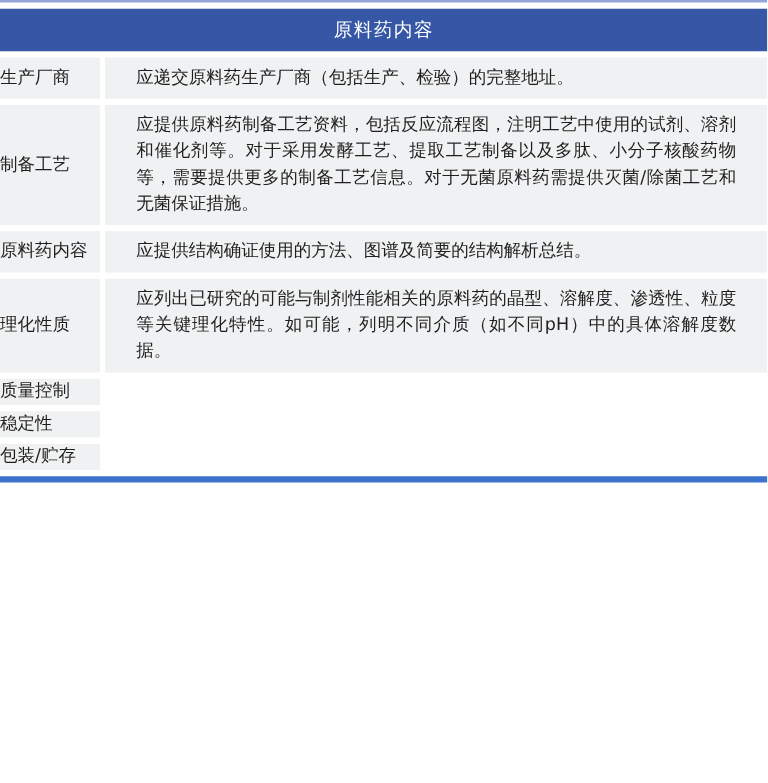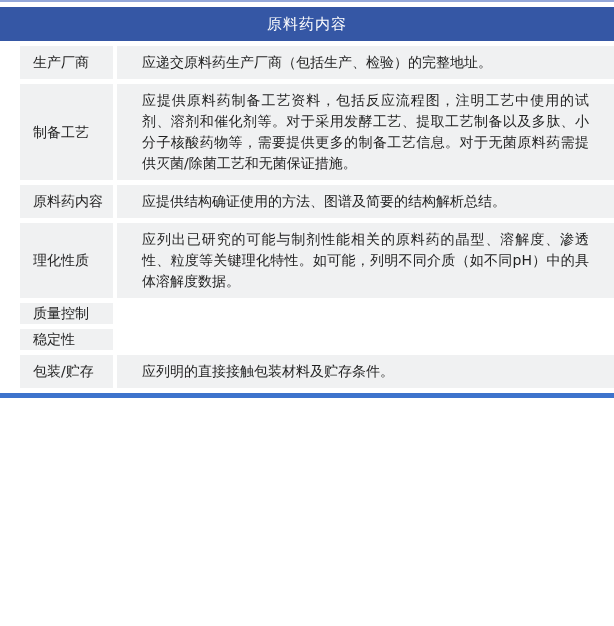--- a/index.html
+++ b/index.html
@@ -44,23 +44,21 @@
     background: #f0f1f2;
     color: #1f1f1f;
     font-size: 14px;
     line-height: 21px;
   }
   .cell.label {
     width: 80px;
     flex: 0 0 80px;
     display: flex;
     align-items: center;
-    padding-left: 13px;
     box-sizing: content-box;
-    margin-left: 20px;
   }
   .cell.content {
     flex: 1 1 auto;
     padding: 6px 25px;
     text-align: justify;
     text-justify: inter-ideograph;
   }
   .bottom-bar {
     height: 5px;
     width: 100%;
@@ -98,19 +96,18 @@
       <div class="row">
         <div class="cell label">质量控制</div>
       </div>
     
       <div class="row">
         <div class="cell label">稳定性</div>
       </div>
     
       <div class="row">
         <div class="cell label">包装/贮存</div>
-        <div class="cell content">应列明的直接接触包装材料及贮存条件。</div>
       </div>
     </div>
 
     <div class="bottom-bar" style="background: rgb(61, 115, 204);"></div>
   </div>
 </div>
 
 </body></html>

